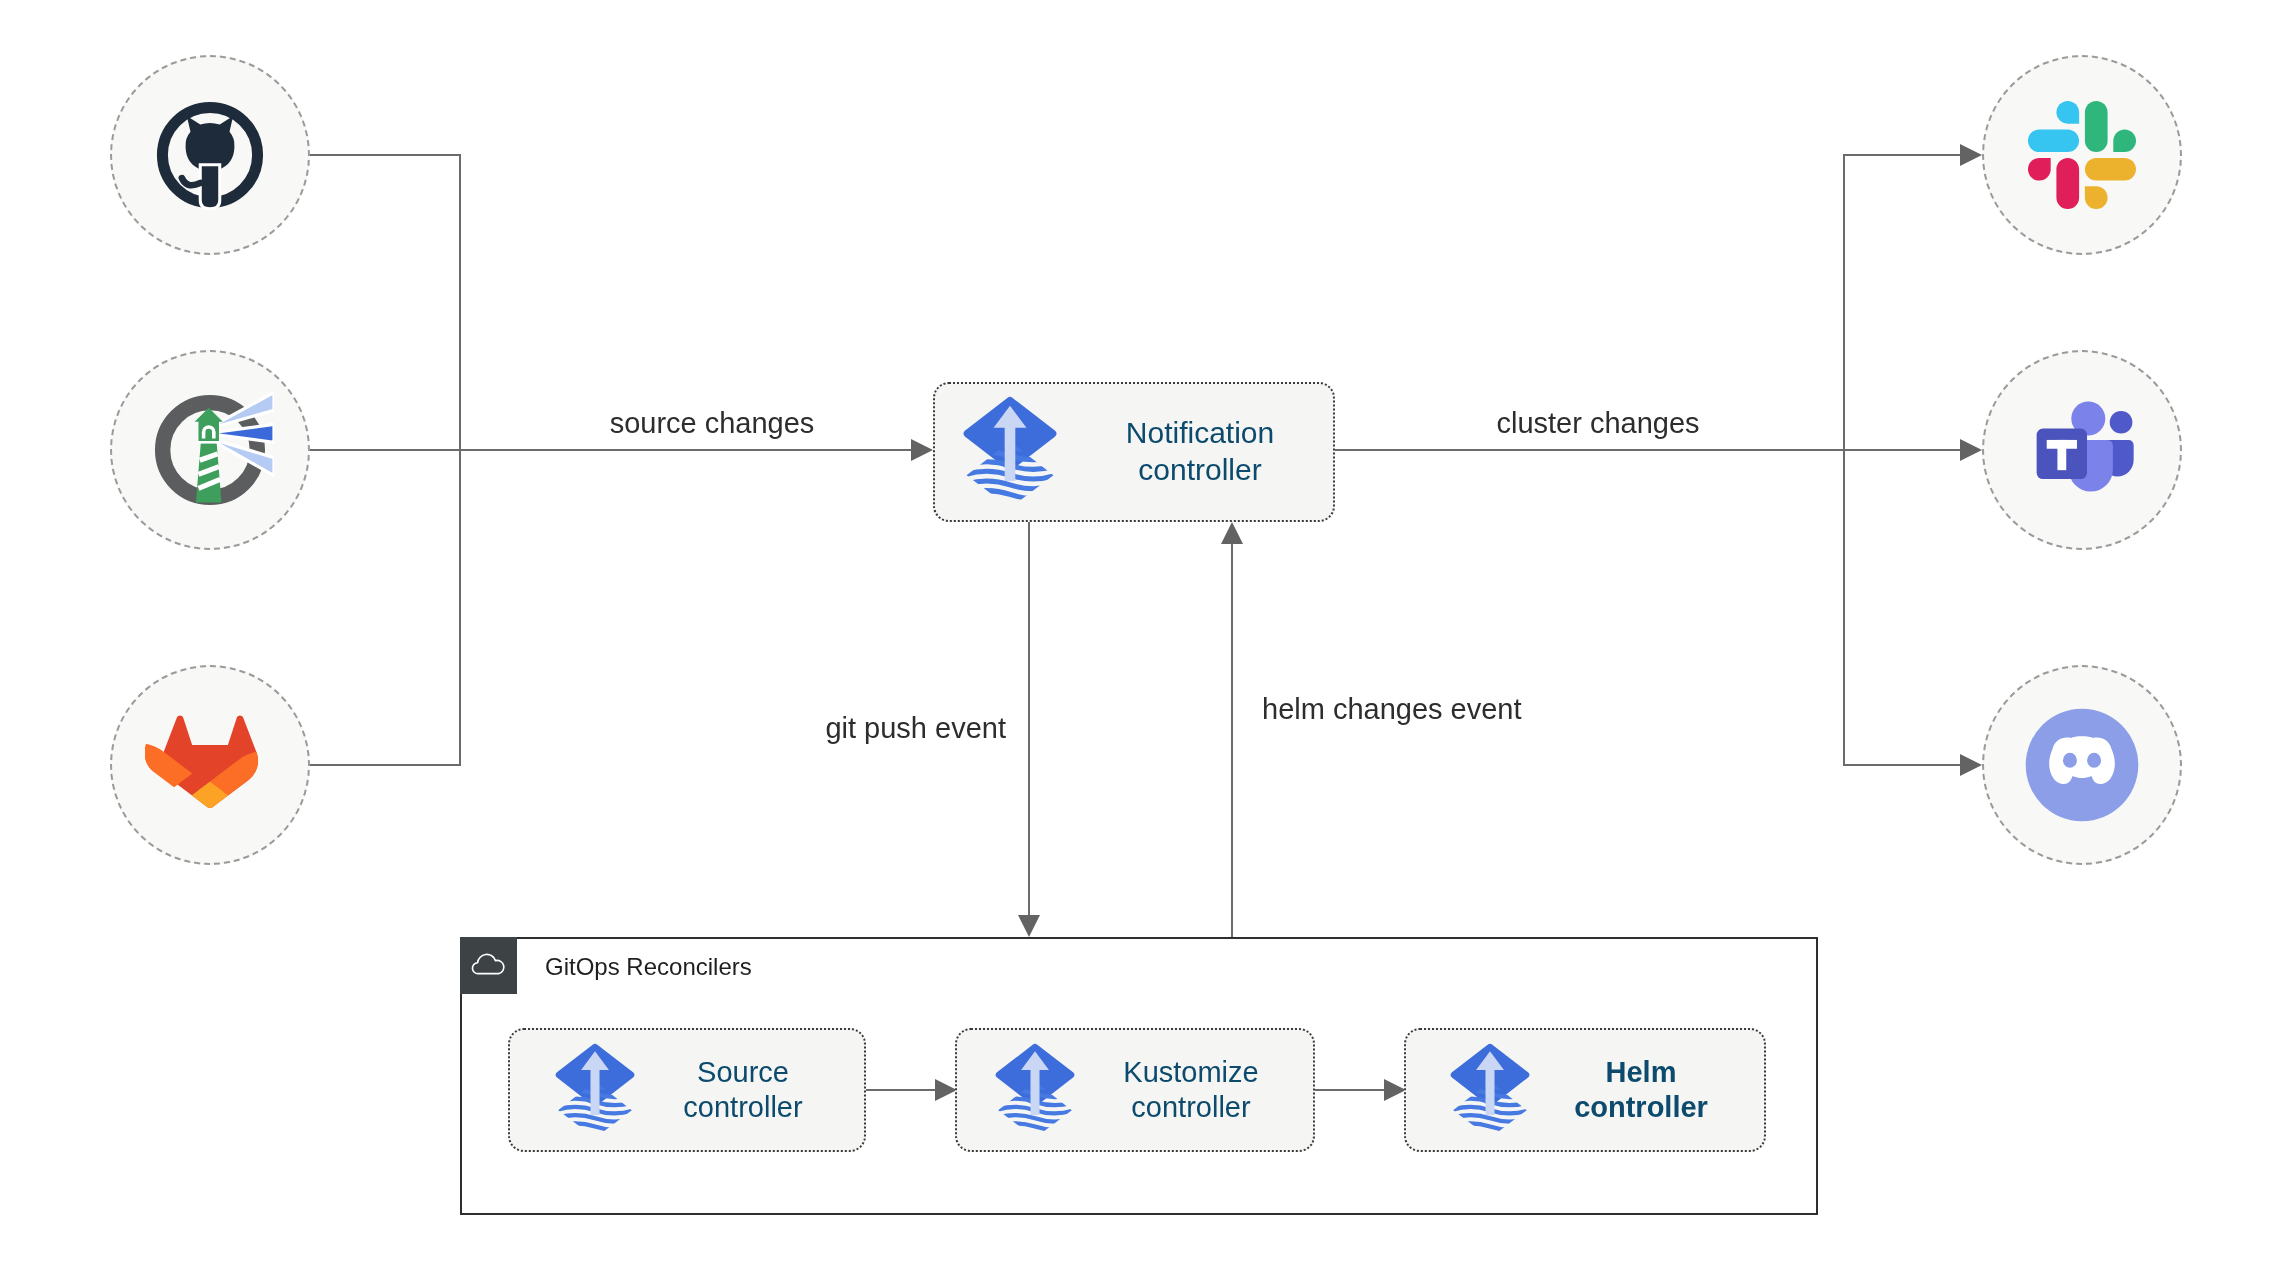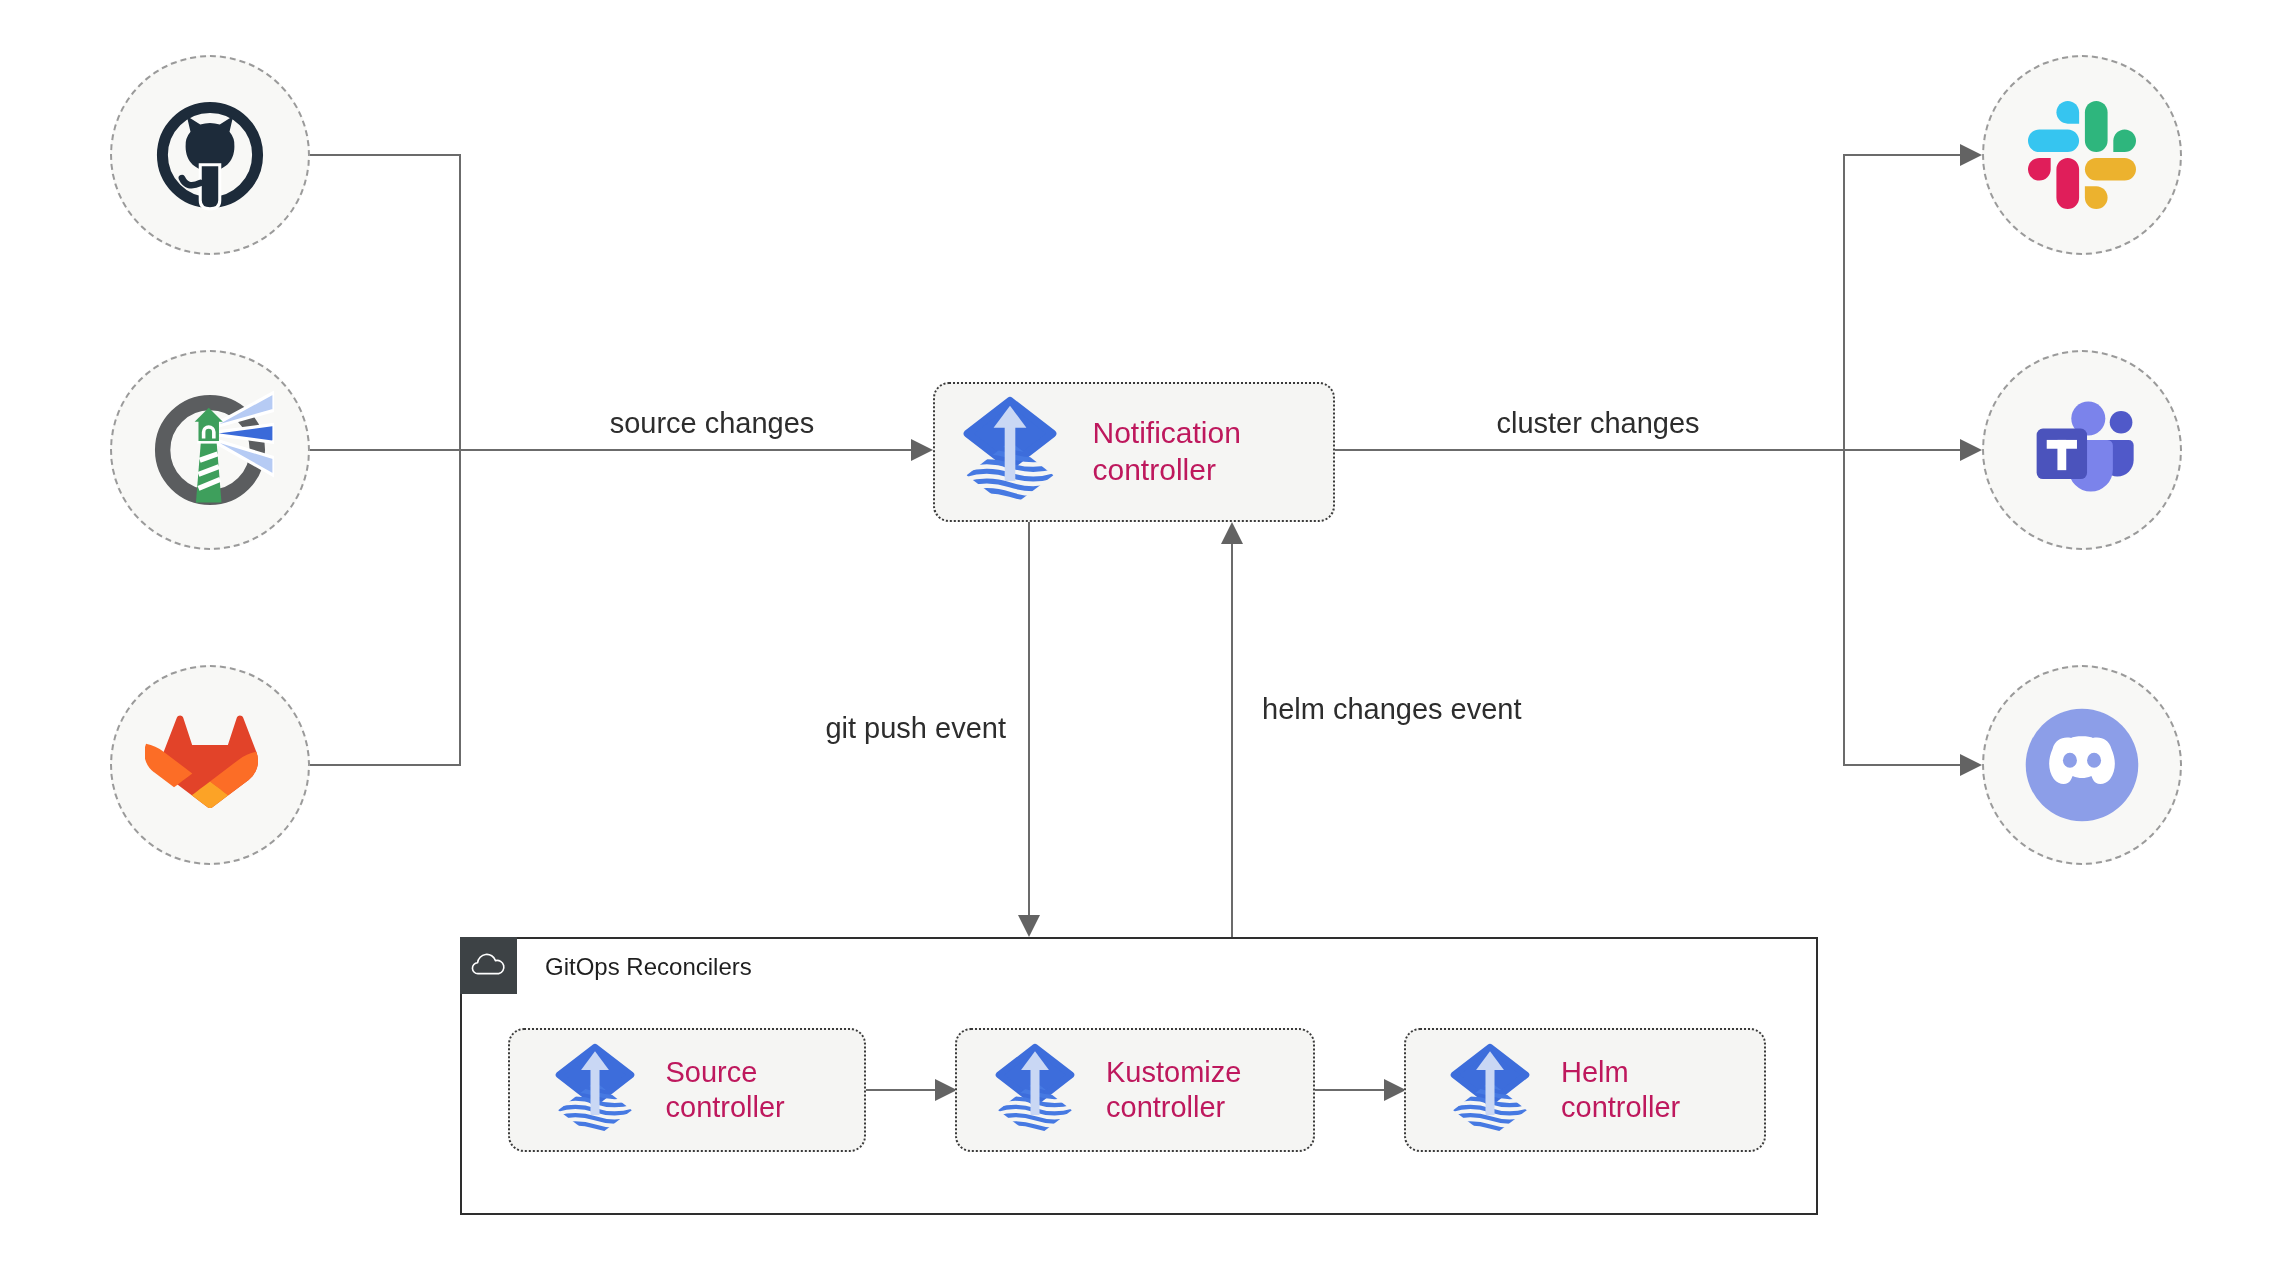--- a/index.html
+++ b/index.html
@@ -11,21 +11,21 @@
   .circle-node{
     position:absolute;width:200px;height:200px;border-radius:50%;
     border:2px dashed #9a9a9a;background:#f8f8f6;box-sizing:border-box;
     display:flex;align-items:center;justify-content:center;
   }
   
   .ctrl-box{
     position:absolute;background:#f5f5f3;border:2px dotted #3a3a3a;border-radius:16px;
     box-sizing:border-box;display:flex;align-items:center;justify-content:center;gap:34px;
   }
-  .ctrl-label{font-size:29px;line-height:1.22;color:#be185d;}
+  .ctrl-label{font-size:29px;line-height:1.22;color:#0c4a6e;text-align:center;}
   
   .hline,.vline{position:absolute;background:#6b6b6b;}
   .hline{height:2px;} .vline{width:2px;}
   .arr{position:absolute;width:0;height:0;}
   .arr.right{border-top:11px solid transparent;border-bottom:11px solid transparent;border-left:22px solid #636363;}
   .arr.down {border-left:11px solid transparent;border-right:11px solid transparent;border-top:22px solid #636363;}
   .arr.up   {border-left:11px solid transparent;border-right:11px solid transparent;border-bottom:22px solid #636363;}
   .edge-label{position:absolute;font-size:29px;color:#2d2d2d;white-space:nowrap;}
   .center-x{transform:translateX(-50%);}
   .right-x{transform:translateX(-100%);margin-top:19px;}
@@ -217,16 +217,16 @@
     <div class="ctrl-label" style="width:170px;">Kustomize controller</div>
   </div>
 
   <div class="hline" style="left:1315px;top:1089px;width:71px;"></div>
   <div class="arr right" style="left:1384px;top:1079px;"></div>
 
   <div class="ctrl-box" style="left:1404px;top:1028px;width:362px;height:124px;gap:30px;">
     <svg width="82" height="95">
         <use href="#sym-flux"></use>
       </svg>
-    <div class="ctrl-label" style="width:160px;">Helm controller</div>
+    <div class="ctrl-label" style="width:160px;font-weight:bold;">Helm controller</div>
   </div>
 
 </div>
 
 </body></html>

